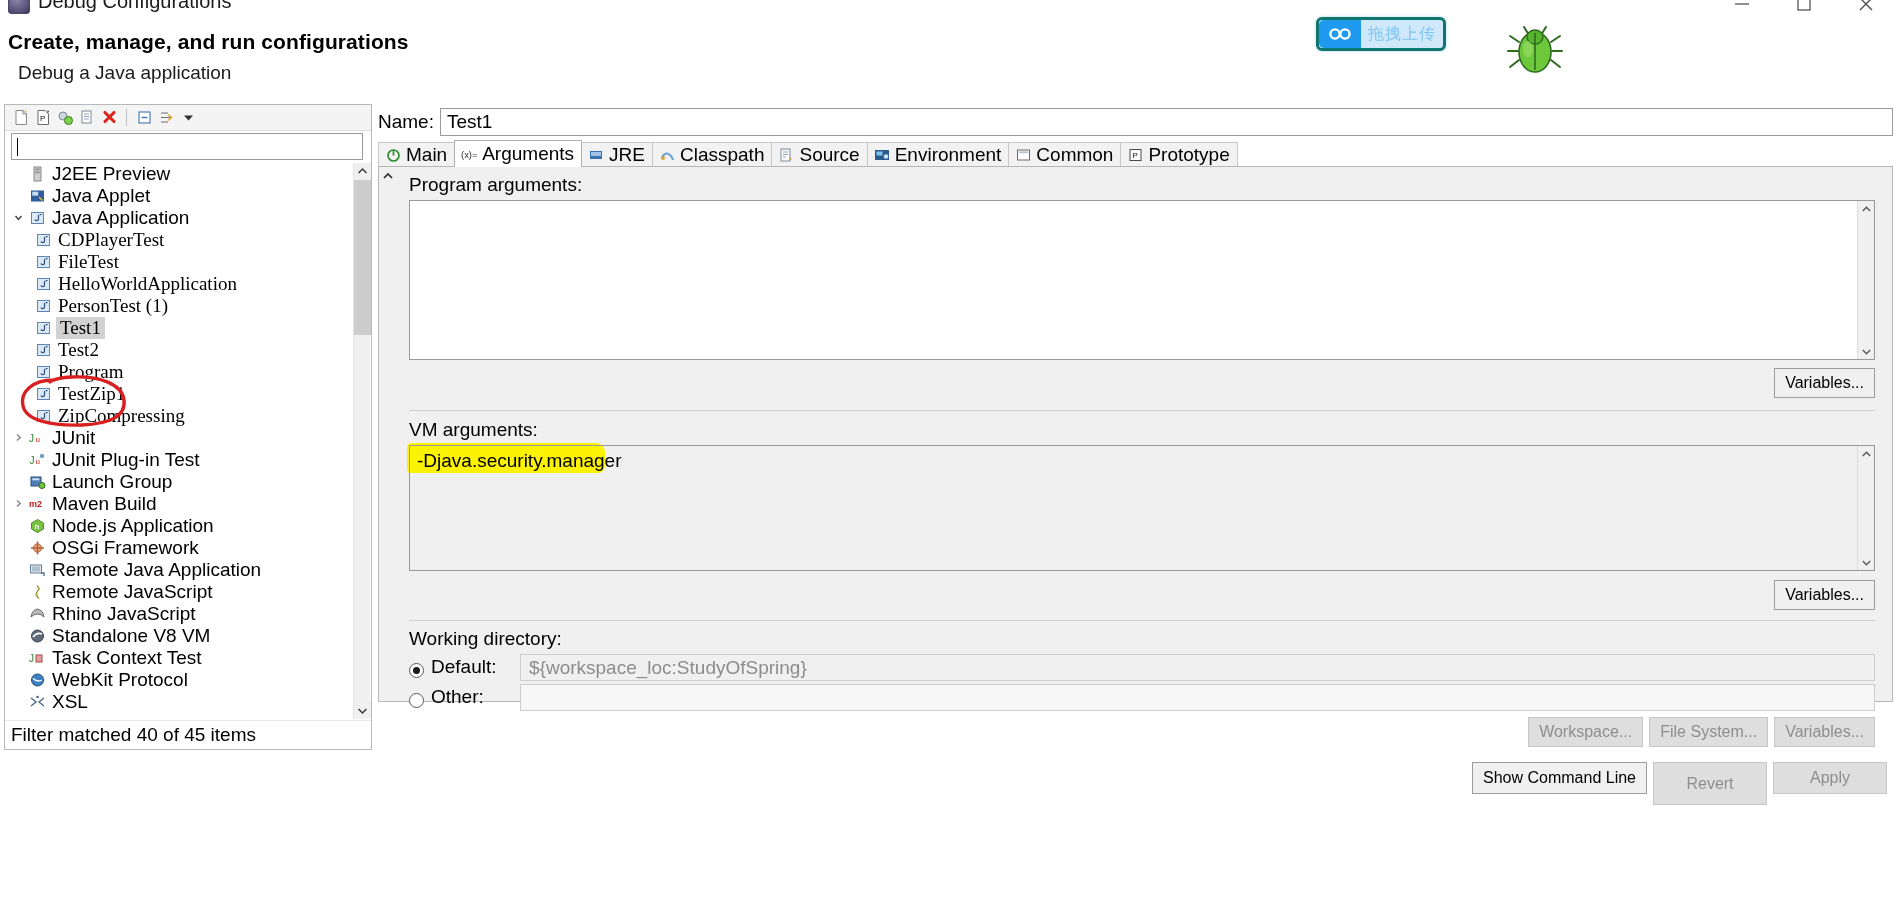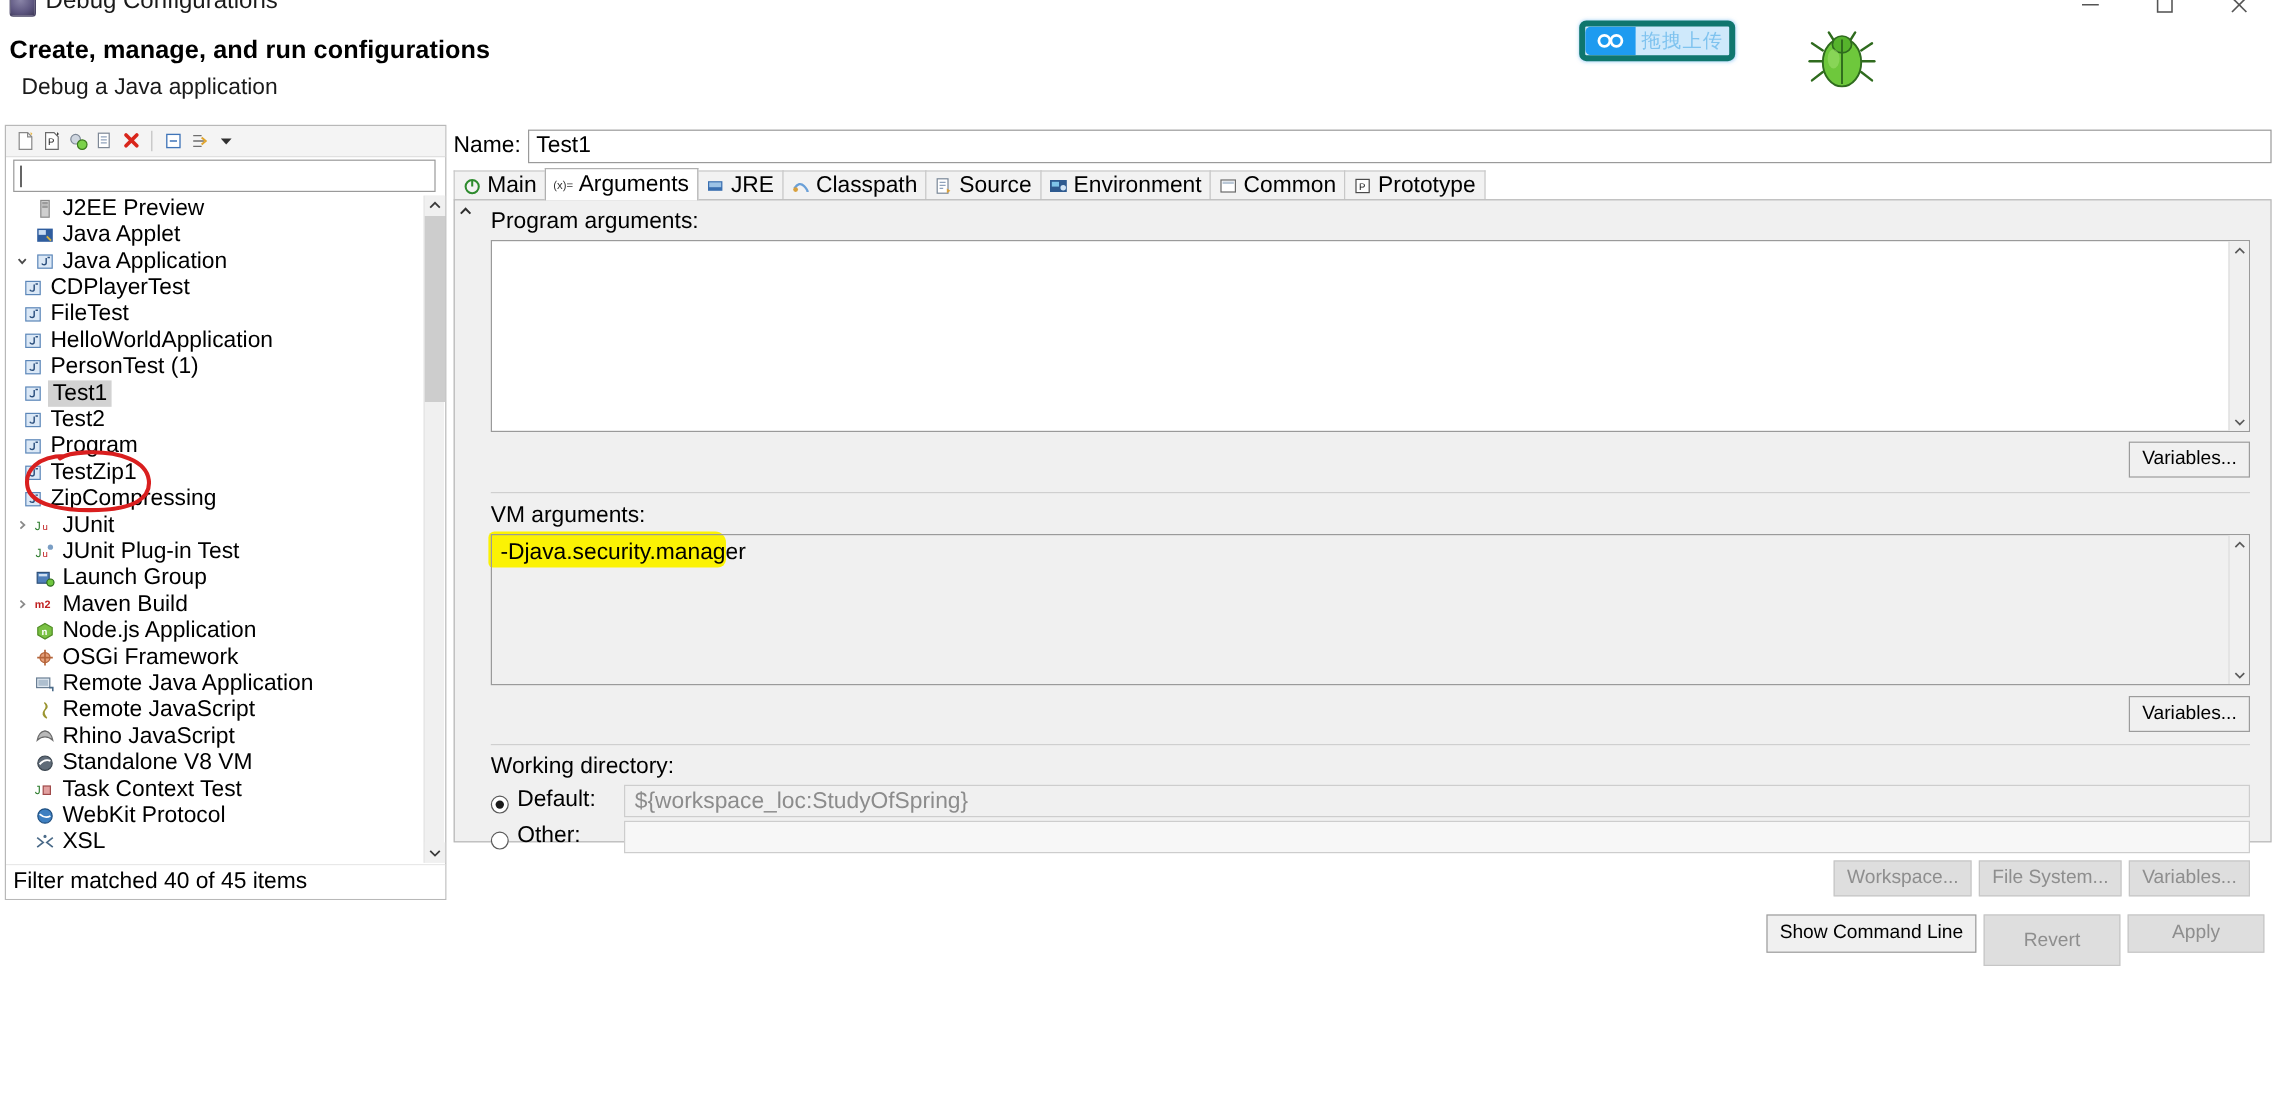--- a/index.html
+++ b/index.html
@@ -44,21 +44,21 @@
     letter-spacing: 0.1px;
   }
   .header-sub {
     position: absolute; left: 18px; top: 62px;
     font-size: 19px; color: #1a1a1a;
   }
 
   
   .netdisk-pill {
     position: absolute; left: 1316px; top: 17px; width: 130px; height: 34px;
-    border-radius: 6px; border: 5px solid #0f766e;
+    border-radius: 6px; border: 3px solid #0f766e;
     background: #cfe9fb; display: flex; align-items: center; overflow: hidden;
     box-shadow: 0 0 3px rgba(74,168,240,.5);
   }
   .netdisk-icon {
     width: 42px; height: 100%; background: #1e9bf0;
     display: flex; align-items: center; justify-content: center;
     border-radius: 5px 0 0 5px;
   }
   .netdisk-label {
     flex: 1; text-align: center; font-size: 16px; color: #7fc3ef;
@@ -99,21 +99,21 @@
     height: 22px; display: flex; align-items: center; white-space: nowrap;
     font-size: 19px; color: #000; padding-left: 2px;
   }
   .tree-item .twisty {
     width: 20px; text-align: center; color: #4a4a4a; font-size: 13px;
   }
   .tree-item .ticon {
     width: 18px; height: 17px; margin-right: 6px; flex: 0 0 18px;
     display: flex; align-items: center; justify-content: center;
   }
-  .tree-item.child { padding-left: 12px; }
+  .tree-item.child { padding-left: 28px; font-family: Liberation Serif, serif; }
   .tree-item.sel .tlabel {
     background: #d2d2d2; padding: 0 4px; margin-left: -2px;
   }
 
   .tree-vscroll {
     position: absolute; right: 1px; top: 58px; width: 17px; bottom: 30px;
     background: #f0f0f0; border-left: 1px solid #e4e4e4;
   }
   .tvs-arrow {
     width: 17px; height: 17px; background: #f0f0f0;

